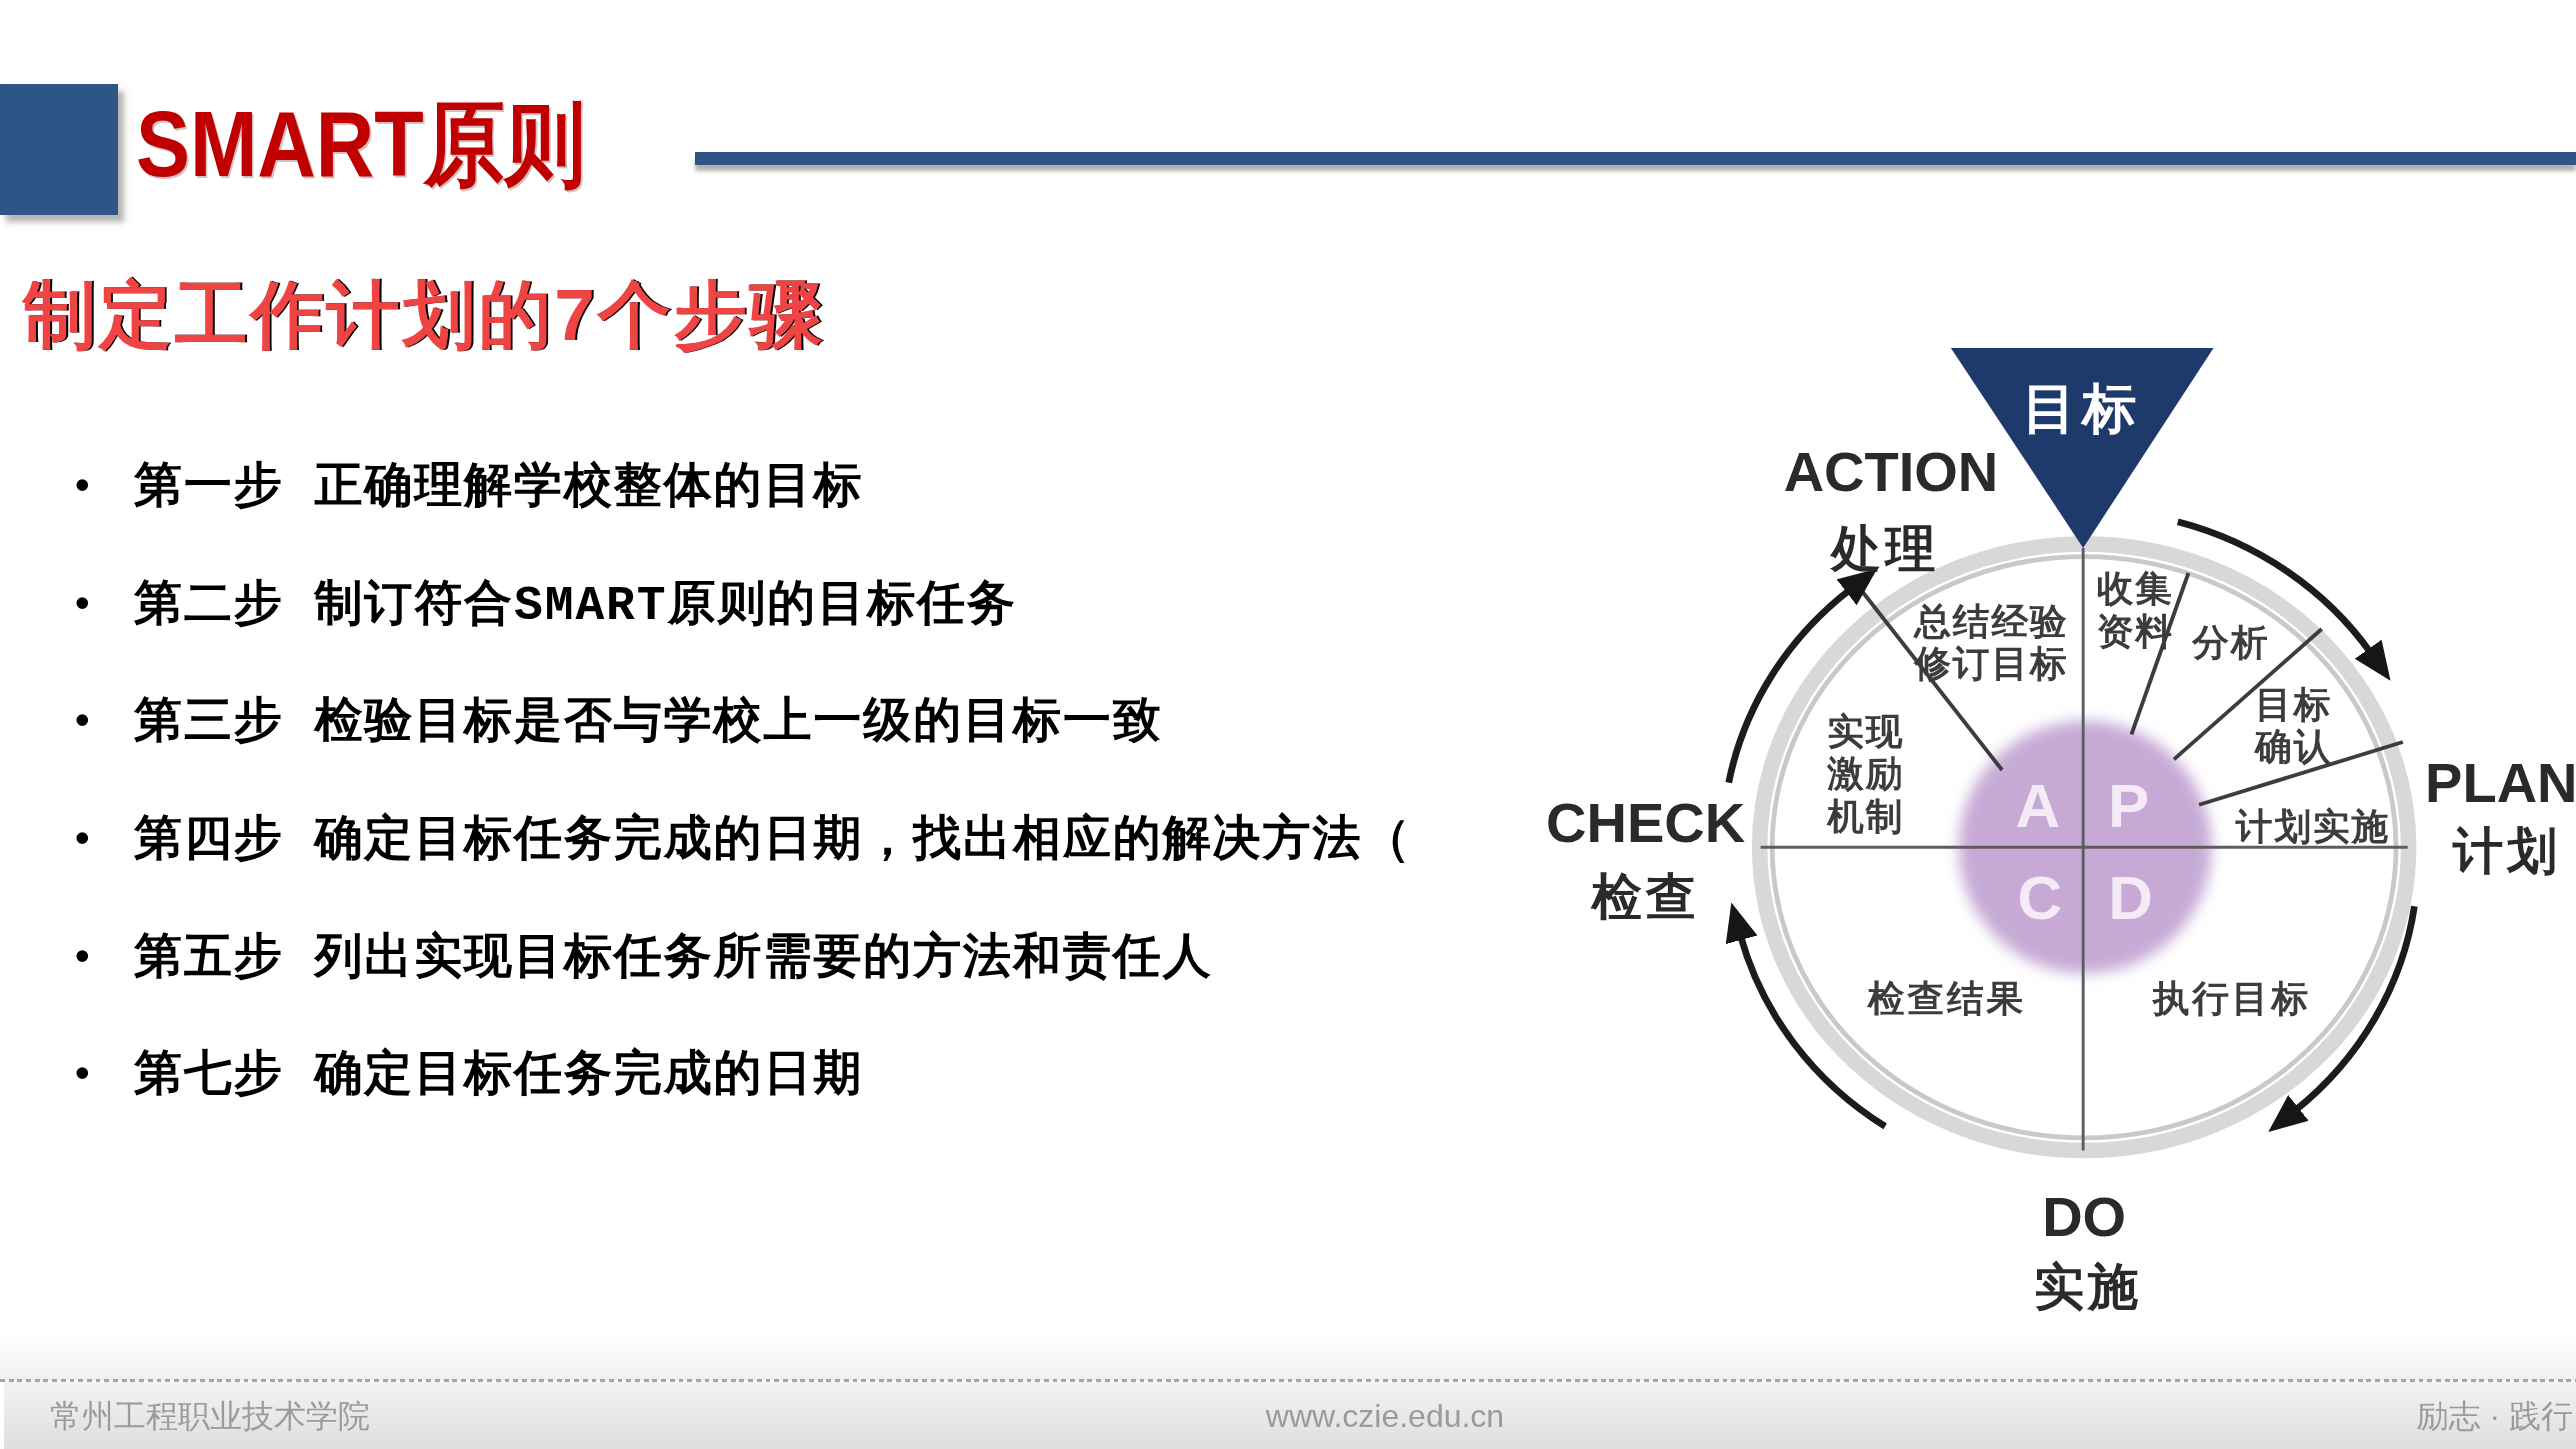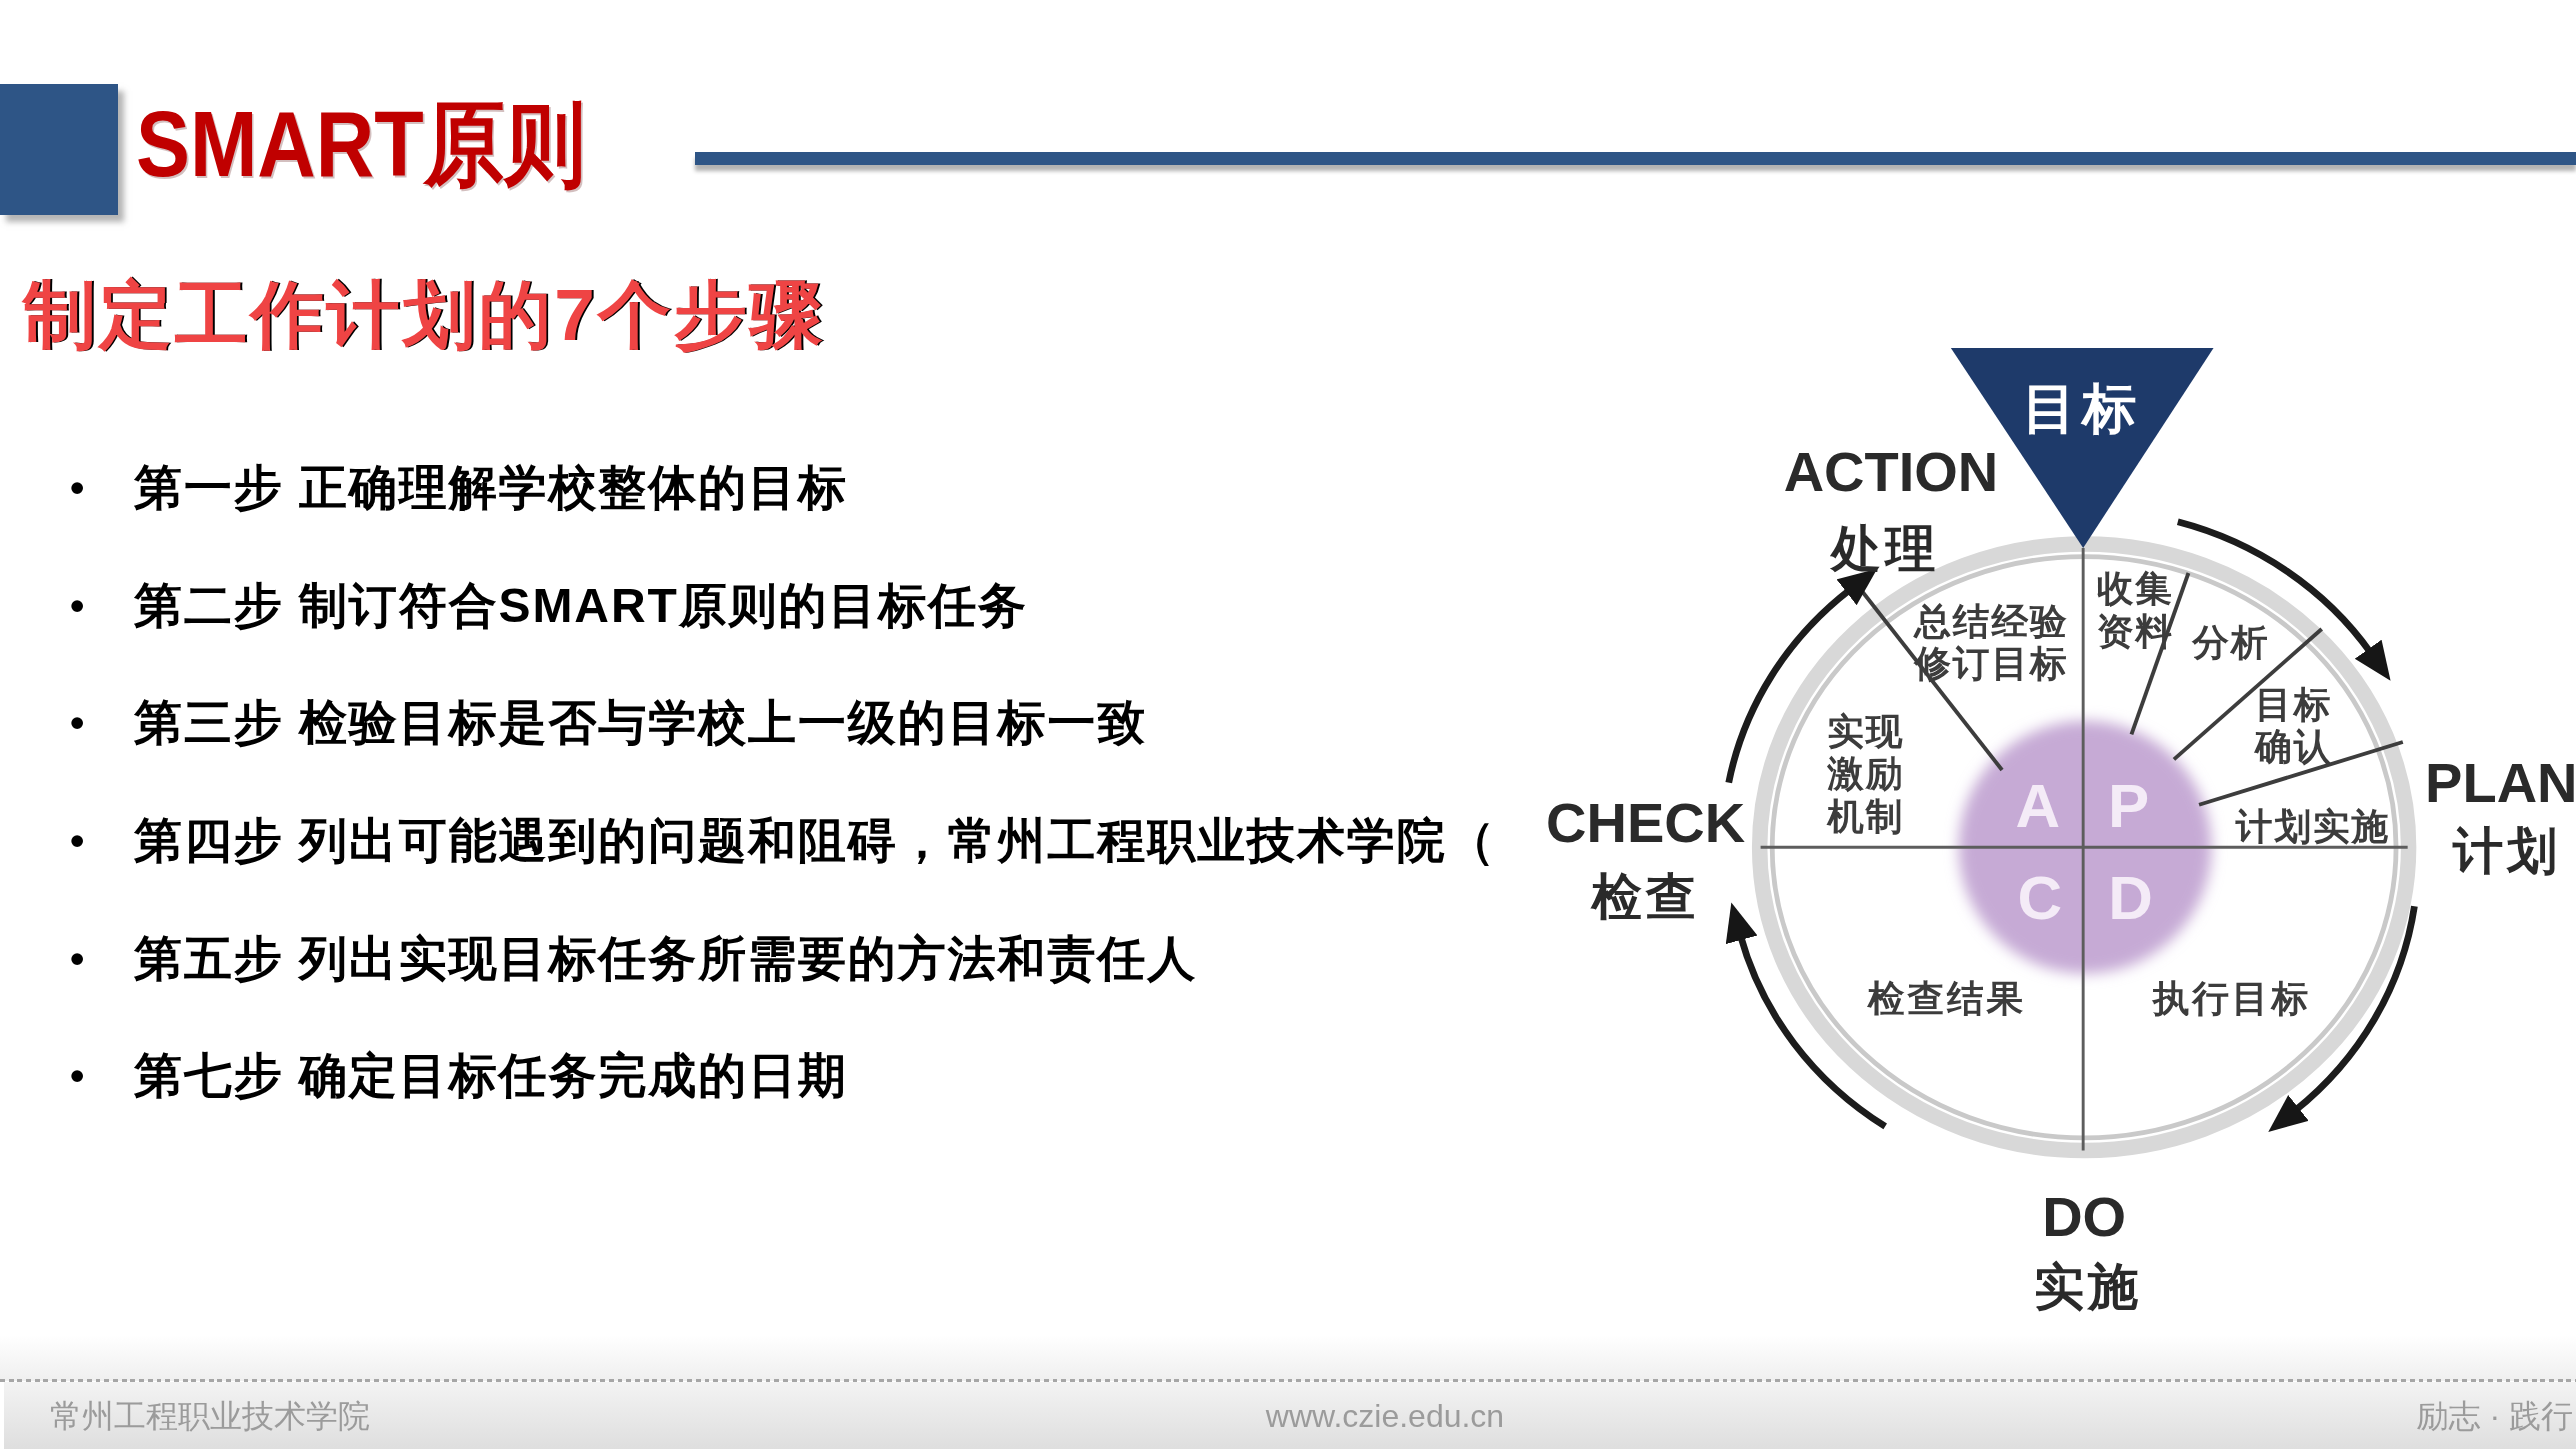--- a/index.html
+++ b/index.html
@@ -61,20 +61,21 @@
   }
   .bullet-item {
     position: relative;
     padding-left: 64px;
     margin-bottom: 7.7px;
     font-size: 48px;
     font-weight: bold;
     color: #000;
     letter-spacing: 1.9px;
     line-height: 110px;
+    font-family: Liberation Mono, monospace;
   }
   .bullet-item::before {
     content: "\2022";
     position: absolute;
     left: 0; top: 0;
     font-size: 41px;
     line-height: 110px;
     font-weight: bold;
     color: #000;
   }
@@ -134,21 +135,21 @@
     <li class="bullet-item">
       <div class="bullet-line">第一步  正确理解学校整体的目标</div>
     </li>
     <li class="bullet-item">
       <div class="bullet-line">第二步  制订符合SMART原则的目标任务</div>
     </li>
     <li class="bullet-item">
       <div class="bullet-line">第三步  检验目标是否与学校上一级的目标一致</div>
     </li>
     <li class="bullet-item">
-      <div class="bullet-line">第四步 列出可能遇到的问题和阻碍，常州工程职业技术学院（</div>
+      <div class="bullet-line">第四步 确定目标任务完成的日期，找出相应的解决方法（</div>
     </li>
     <li class="bullet-item">
       <div class="bullet-line">第五步  列出实现目标任务所需要的方法和责任人</div>
     </li>
     <li class="bullet-item">
       <div class="bullet-line">第七步  确定目标任务完成的日期</div>
     </li>
   </ul>
 
   <svg class="pdca-diagram" viewBox="1540 330 1127 1080" xmlns="http://www.w3.org/2000/svg">

